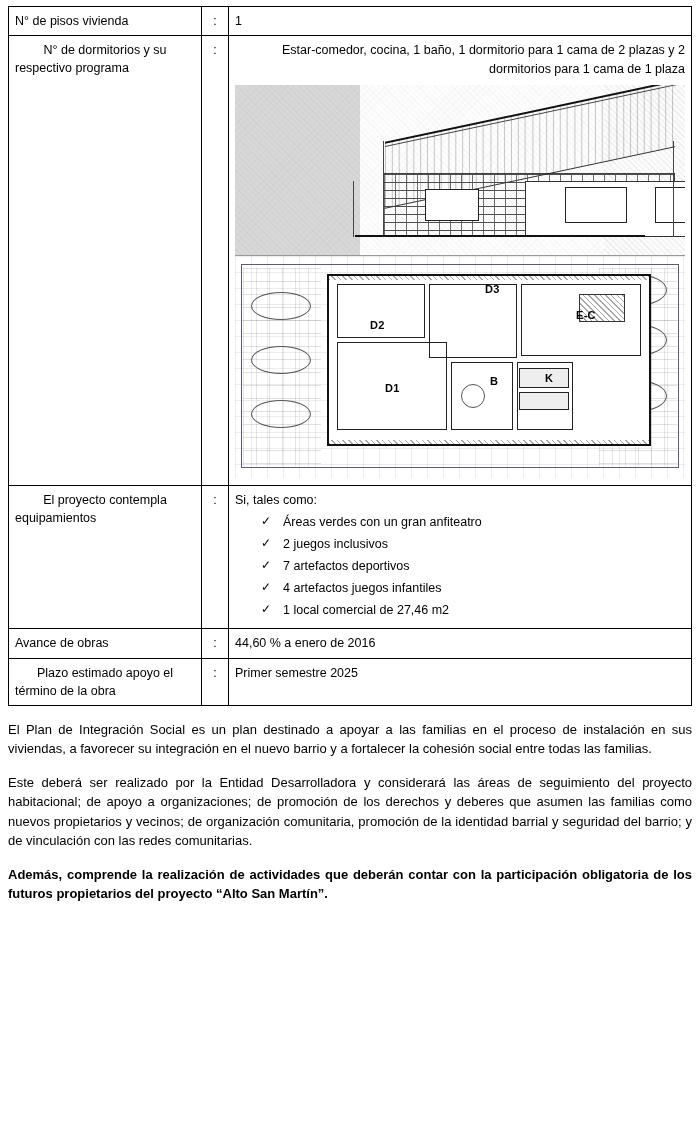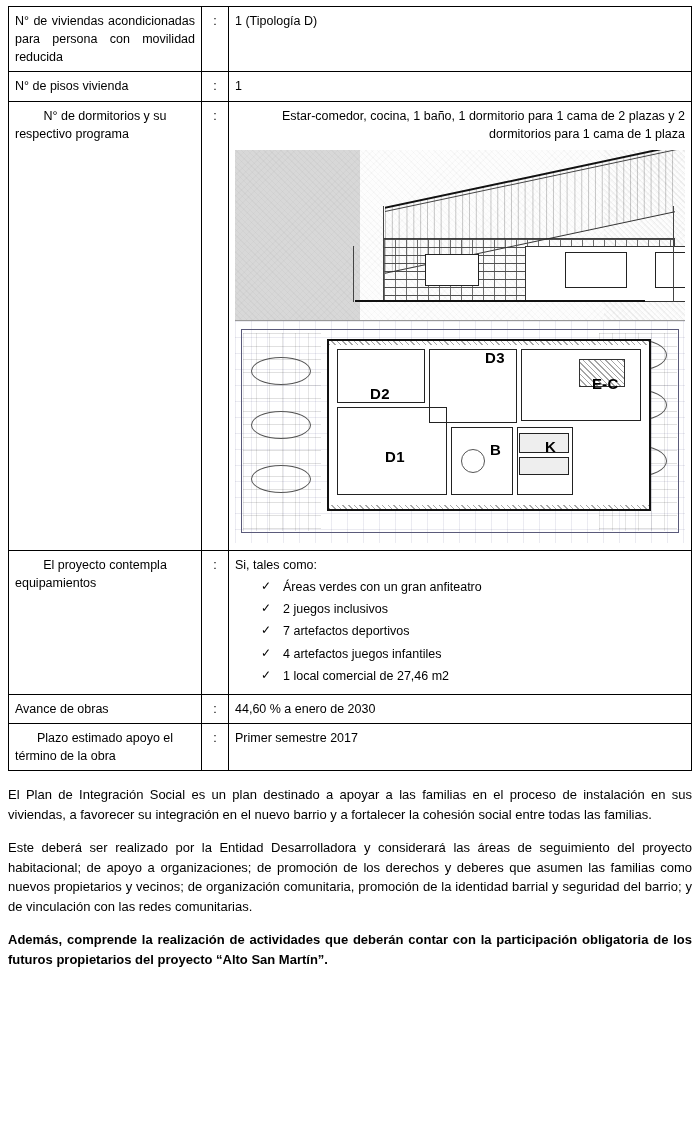--- a/index.html
+++ b/index.html
@@ -164,21 +164,21 @@
   .plan-core .r {
     position: absolute; border: 1px solid #222;
   }
   .hatchband {
     position: absolute;
     background: repeating-linear-gradient(45deg, rgba(0,0,0,.35) 0 1px, transparent 1px 4px);
   }
   .roomlabel {
     position: absolute;
     font-weight: bold;
-    font-size: 15px;
+    font-size: 11px;
     color: #000;
     letter-spacing: .3px;
   }
   .plan-side-left, .plan-side-right {
     position: absolute; top: 12px; bottom: 12px; width: 78px;
     background-image:
       repeating-linear-gradient(to bottom, rgba(0,0,0,.12) 0 1px, transparent 1px 13px),
       repeating-linear-gradient(to right, rgba(0,0,0,.10) 0 1px, transparent 1px 13px);
   }
   .plan-side-left { left: 8px; }
@@ -216,25 +216,20 @@
   .prose p { margin: 4px 0 14px 0; }
   .prose p.bold { font-weight: bold; margin-bottom: 0; }
 </style>
 </head>
 <body>
 
 <div class="page">
 
   <table class="specs">
     <tbody>
-      <tr>
-        <td class="label">N°  de  viviendas acondicionadas  para persona con movilidad reducida</td>
-        <td class="colon mid">:</td>
-        <td class="value mid">1 (Tipología D)</td>
-      </tr>
       <tr>
         <td class="label plain">N° de pisos vivienda</td>
         <td class="colon">:</td>
         <td class="value">1</td>
       </tr>
 
       <tr>
         <td class="label plain mid">N° de dormitorios y su respectivo programa</td>
         <td class="colon mid">:</td>
         <td class="value">
@@ -281,21 +276,21 @@
                 <div class="r" style="left:192px; top:8px; width:118px; height:70px;"></div>
                 <div class="hatchband" style="left:250px; top:18px; width:44px; height:26px; border:1px solid #333;"></div>
                 <div class="ellipse" style="left:132px; top:108px; width:22px; height:22px;"></div>
                 <div class="r" style="left:190px; top:92px; width:48px; height:18px; background:#eee;"></div>
                 <div class="r" style="left:190px; top:116px; width:48px; height:16px; background:#eee;"></div>
                 <div class="hatchband" style="left:0; top:0; width:100%; height:4px;"></div>
                 <div class="hatchband" style="left:0; bottom:0; width:100%; height:4px;"></div>
               </div>
 
               <div class="roomlabel" style="left:250px; top:26px;">D3</div>
-              <div class="roomlabel" style="left:357px; top:52px;">E-C</div>
+              <div class="roomlabel" style="left:341px; top:52px;">E-C</div>
               <div class="roomlabel" style="left:135px; top:62px;">D2</div>
               <div class="roomlabel" style="left:150px; top:125px;">D1</div>
               <div class="roomlabel" style="left:255px; top:118px;">B</div>
               <div class="roomlabel" style="left:310px; top:115px;">K</div>
             </div>
           </div>
         </td>
       </tr>
 
       <tr>
@@ -324,26 +319,26 @@
               <span class="chk">✓</span>
               <span>1 local comercial de 27,46 m2</span>
             </li>
           </ul>
         </td>
       </tr>
 
       <tr>
         <td class="label plain">Avance de obras</td>
         <td class="colon">:</td>
-        <td class="value">44,60 % a enero de 2030</td>
+        <td class="value">44,60 % a enero de 2016</td>
       </tr>
       <tr>
         <td class="label plain mid">Plazo estimado apoyo el término de la obra</td>
         <td class="colon mid">:</td>
-        <td class="value mid">Primer semestre 2017</td>
+        <td class="value mid">Primer semestre 2025</td>
       </tr>
     </tbody>
   </table>
 
   <div class="prose">
     <p>El Plan de Integración Social es un plan destinado a apoyar a las familias en el proceso de instalación en sus viviendas, a favorecer su integración en el nuevo barrio y a fortalecer la cohesión social entre todas las familias.</p>
     <p>Este deberá ser realizado por la Entidad Desarrolladora y considerará las áreas de seguimiento del proyecto habitacional; de apoyo a organizaciones; de promoción de los derechos y deberes que asumen las familias como nuevos propietarios y vecinos; de organización comunitaria, promoción de la identidad barrial y seguridad del barrio; y de vinculación con las redes comunitarias.</p>
     <p class="bold">Además, comprende la realización de actividades que deberán contar con la participación obligatoria de los futuros propietarios del proyecto “Alto San Martín”.</p>
   </div>
 

